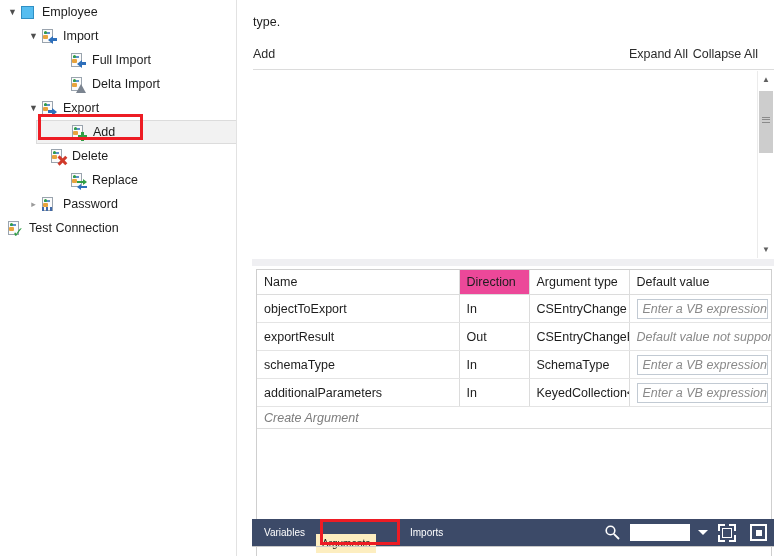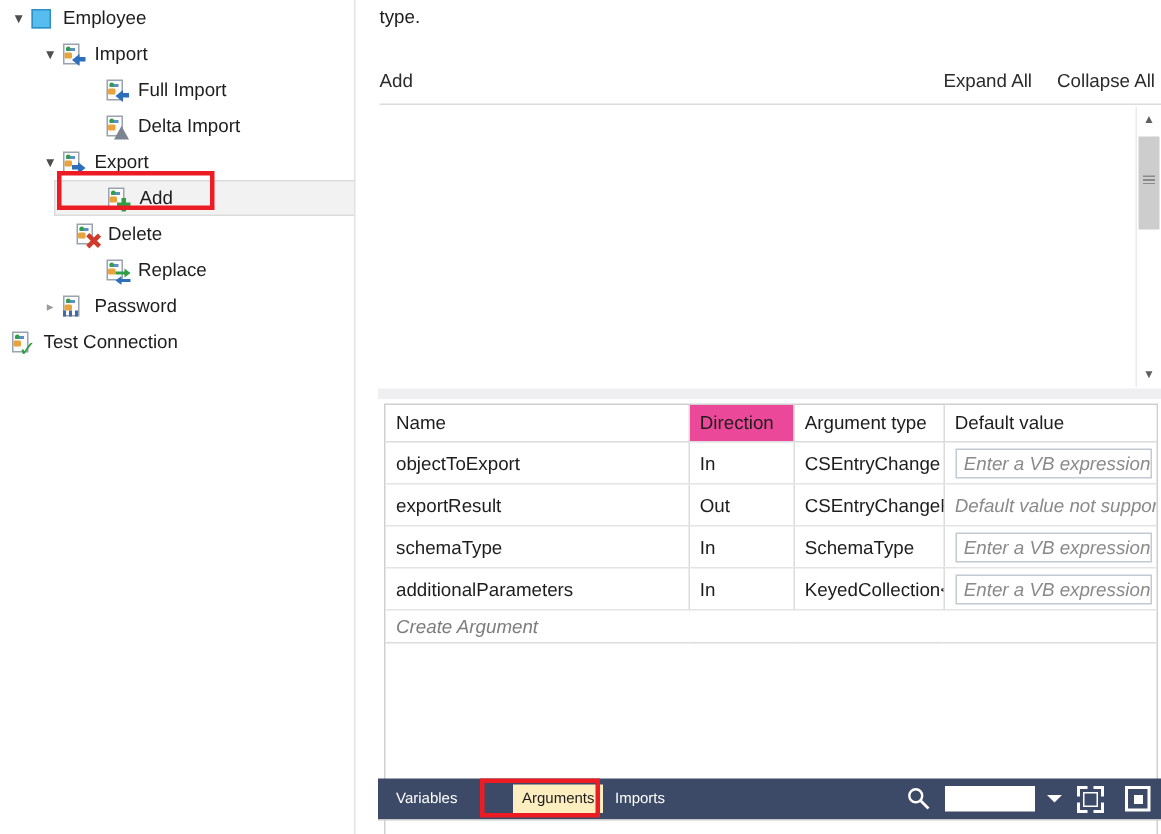--- a/index.html
+++ b/index.html
@@ -135,32 +135,32 @@
 
   
   .redbox{position:absolute;border:3px solid #ed1c24;box-sizing:border-box;pointer-events:none;}
 
   
   #right-pane{
     position:absolute;left:238px;top:0;width:536px;height:556px;
     background:#ffffff;overflow:hidden;
   }
   #type-text{
-    position:absolute;left:15px;top:4px;font-size:12.5px;color:#1d1d1d;
+    position:absolute;left:15px;top:15px;font-size:12.5px;color:#1d1d1d;
   }
   #seq-bar{
     position:absolute;left:15px;top:45px;width:521px;height:25px;
     border-bottom:1px solid #dcdcdc;box-sizing:border-box;
   }
   .seq-link{
     position:absolute;top:2px;font-size:12.5px;color:#2b2b2b;cursor:default;
   }
   #seq-add{left:0px;}
   #seq-expand{right:86px;}
-  #seq-collapse{right:4px;}
+  #seq-collapse{right:16px;}
 
   #canvas{
     position:absolute;left:15px;top:71px;width:521px;height:187px;
     background:#ffffff;overflow:hidden;
   }
   
   #canvas-scroll{
     position:absolute;right:0px;top:0px;width:17px;height:187px;
     background:#ffffff;border-left:1px solid #ebebeb;box-sizing:border-box;
   }
@@ -229,21 +229,21 @@
     background:#3c4a68;
   }
   .tabitem{
     position:absolute;top:4px;height:19px;line-height:19px;
     font-size:10px;color:#ffffff;padding:0 6px;white-space:nowrap;
   }
   .tabitem.active{
     background:#fdeec0;color:#1d1d1d;
   }
   #tab-variables{left:6px;}
-  #tab-arguments{left:90px;}
+  #tab-arguments{left:64px;margin-top:11px;}
   #tab-imports{left:152px;}
   #zoom-search{
     position:absolute;left:352px;top:5px;width:17px;height:17px;
   }
   #zoom-search svg{display:block;}
   #zoom-input{
     position:absolute;left:378px;top:5px;width:60px;height:17px;
     background:#ffffff;border:none;box-sizing:border-box;
   }
   #zoom-caret{

